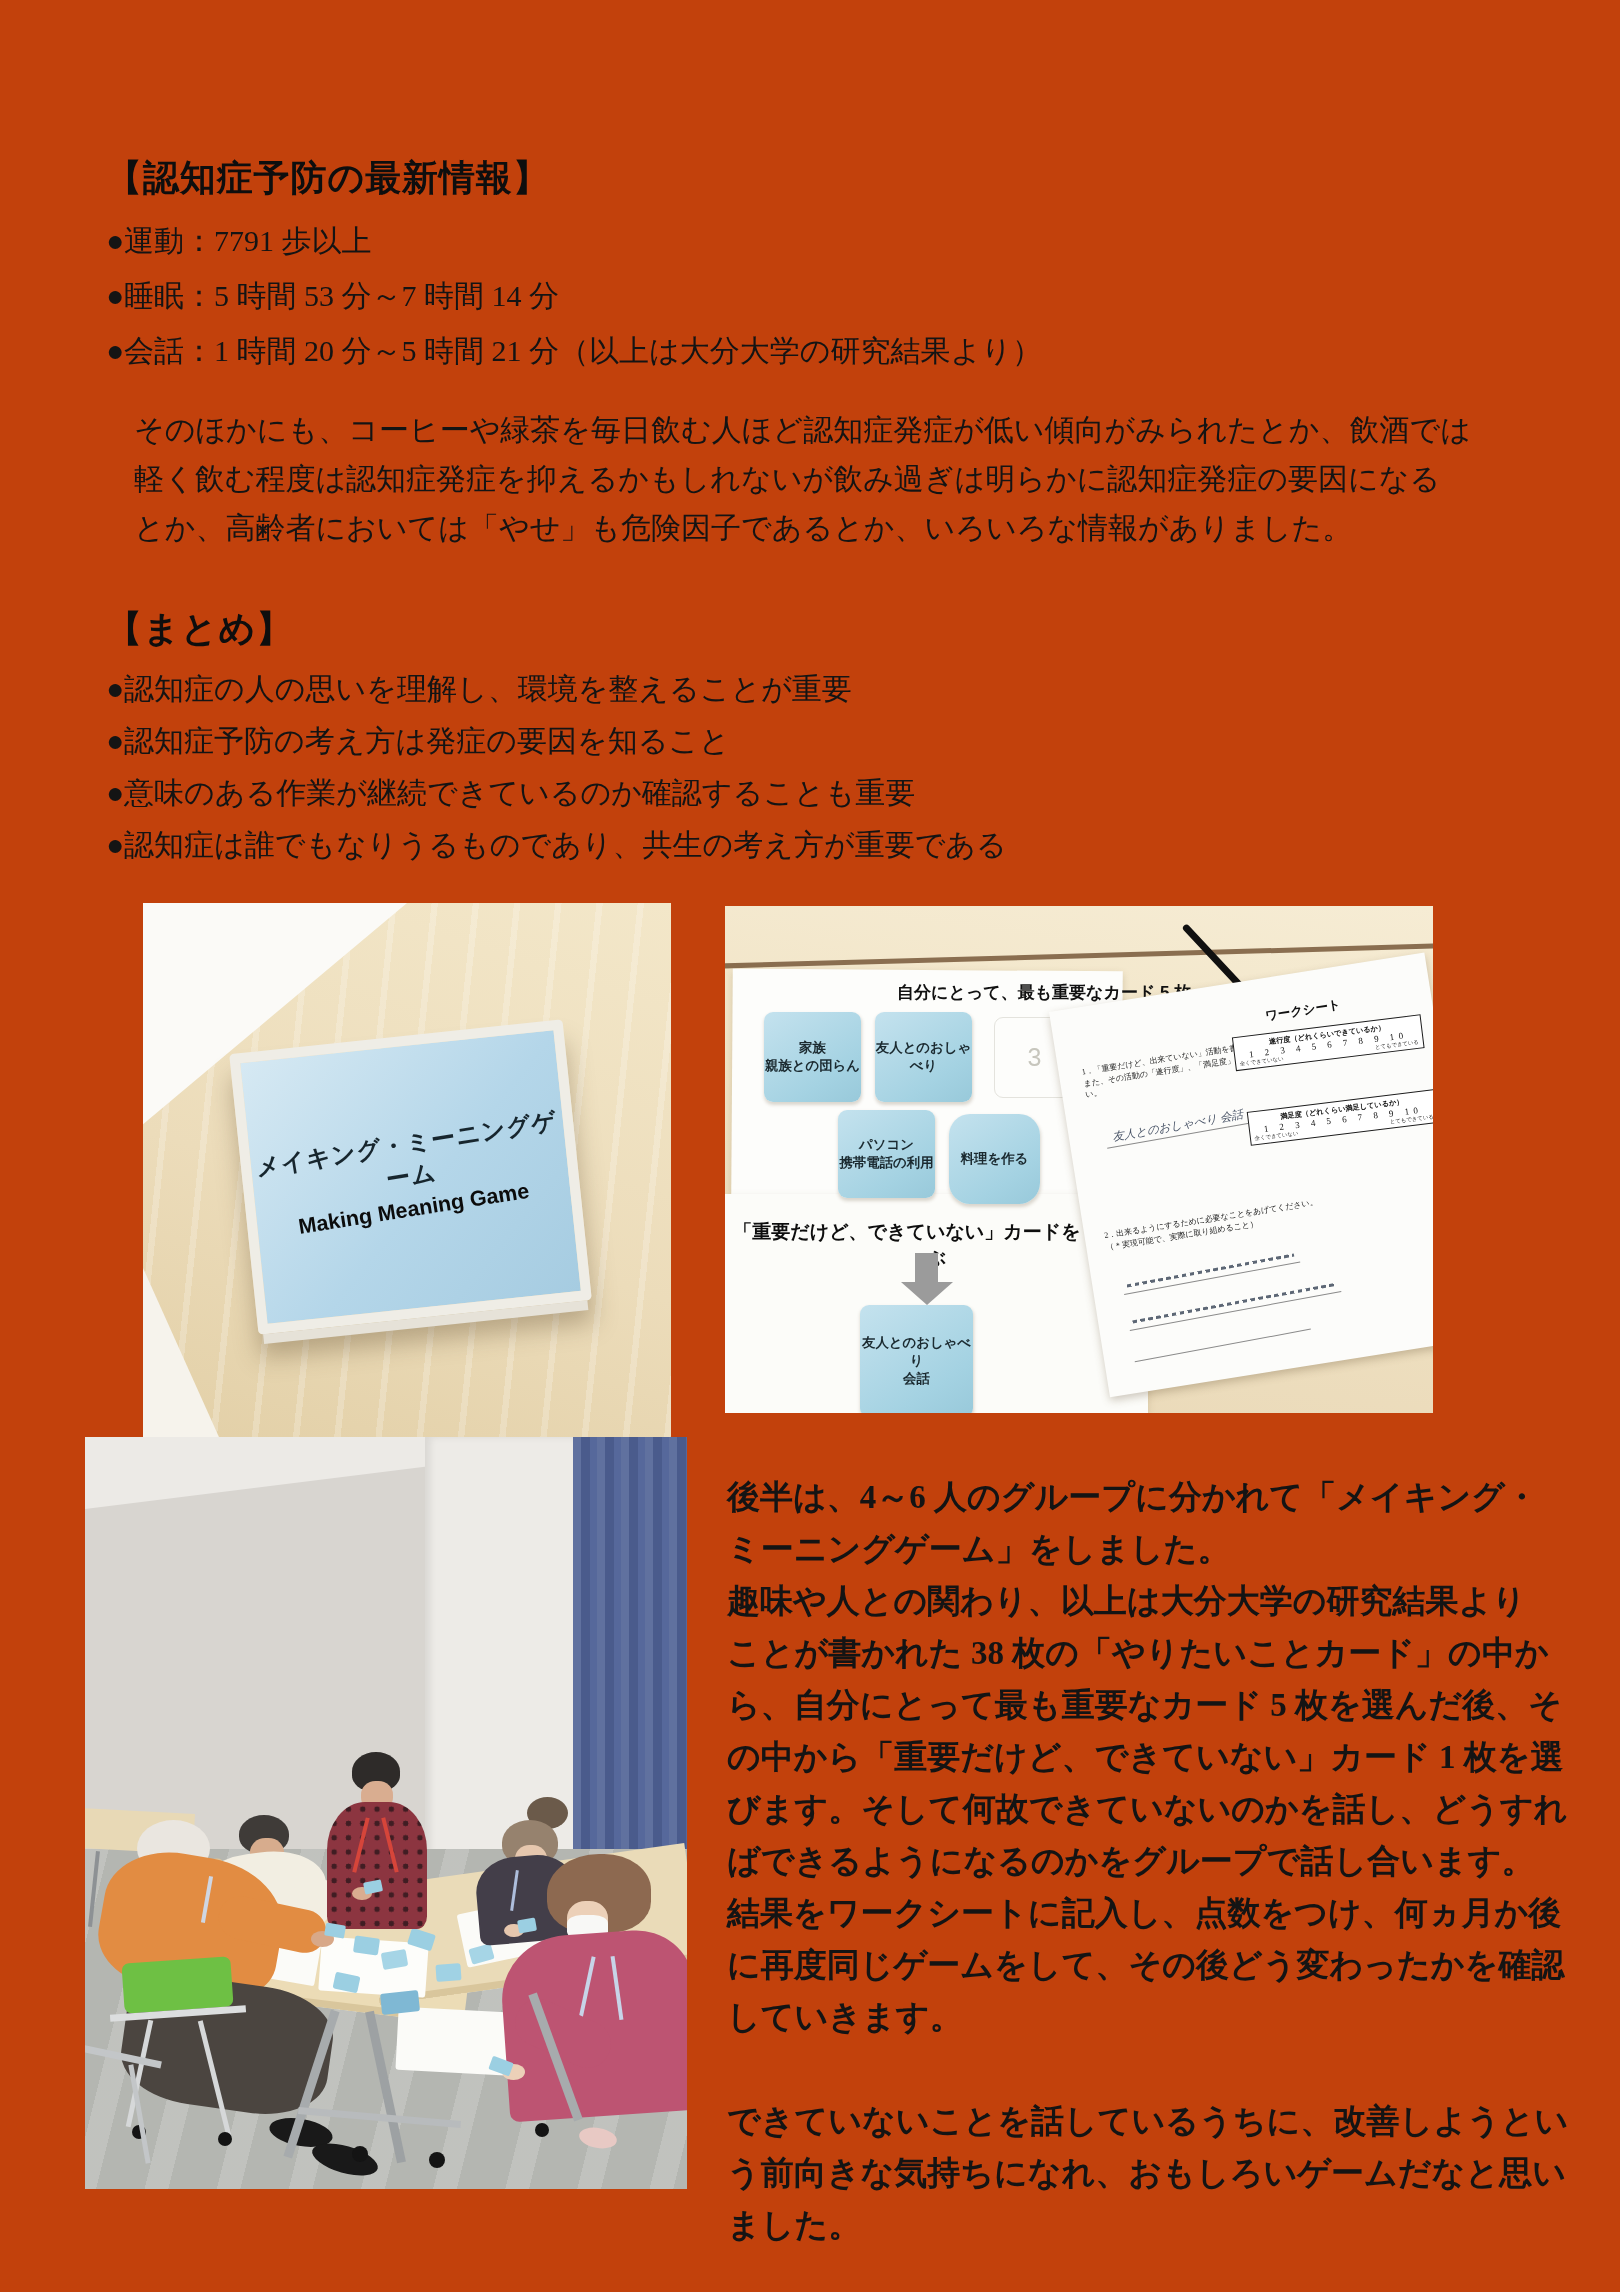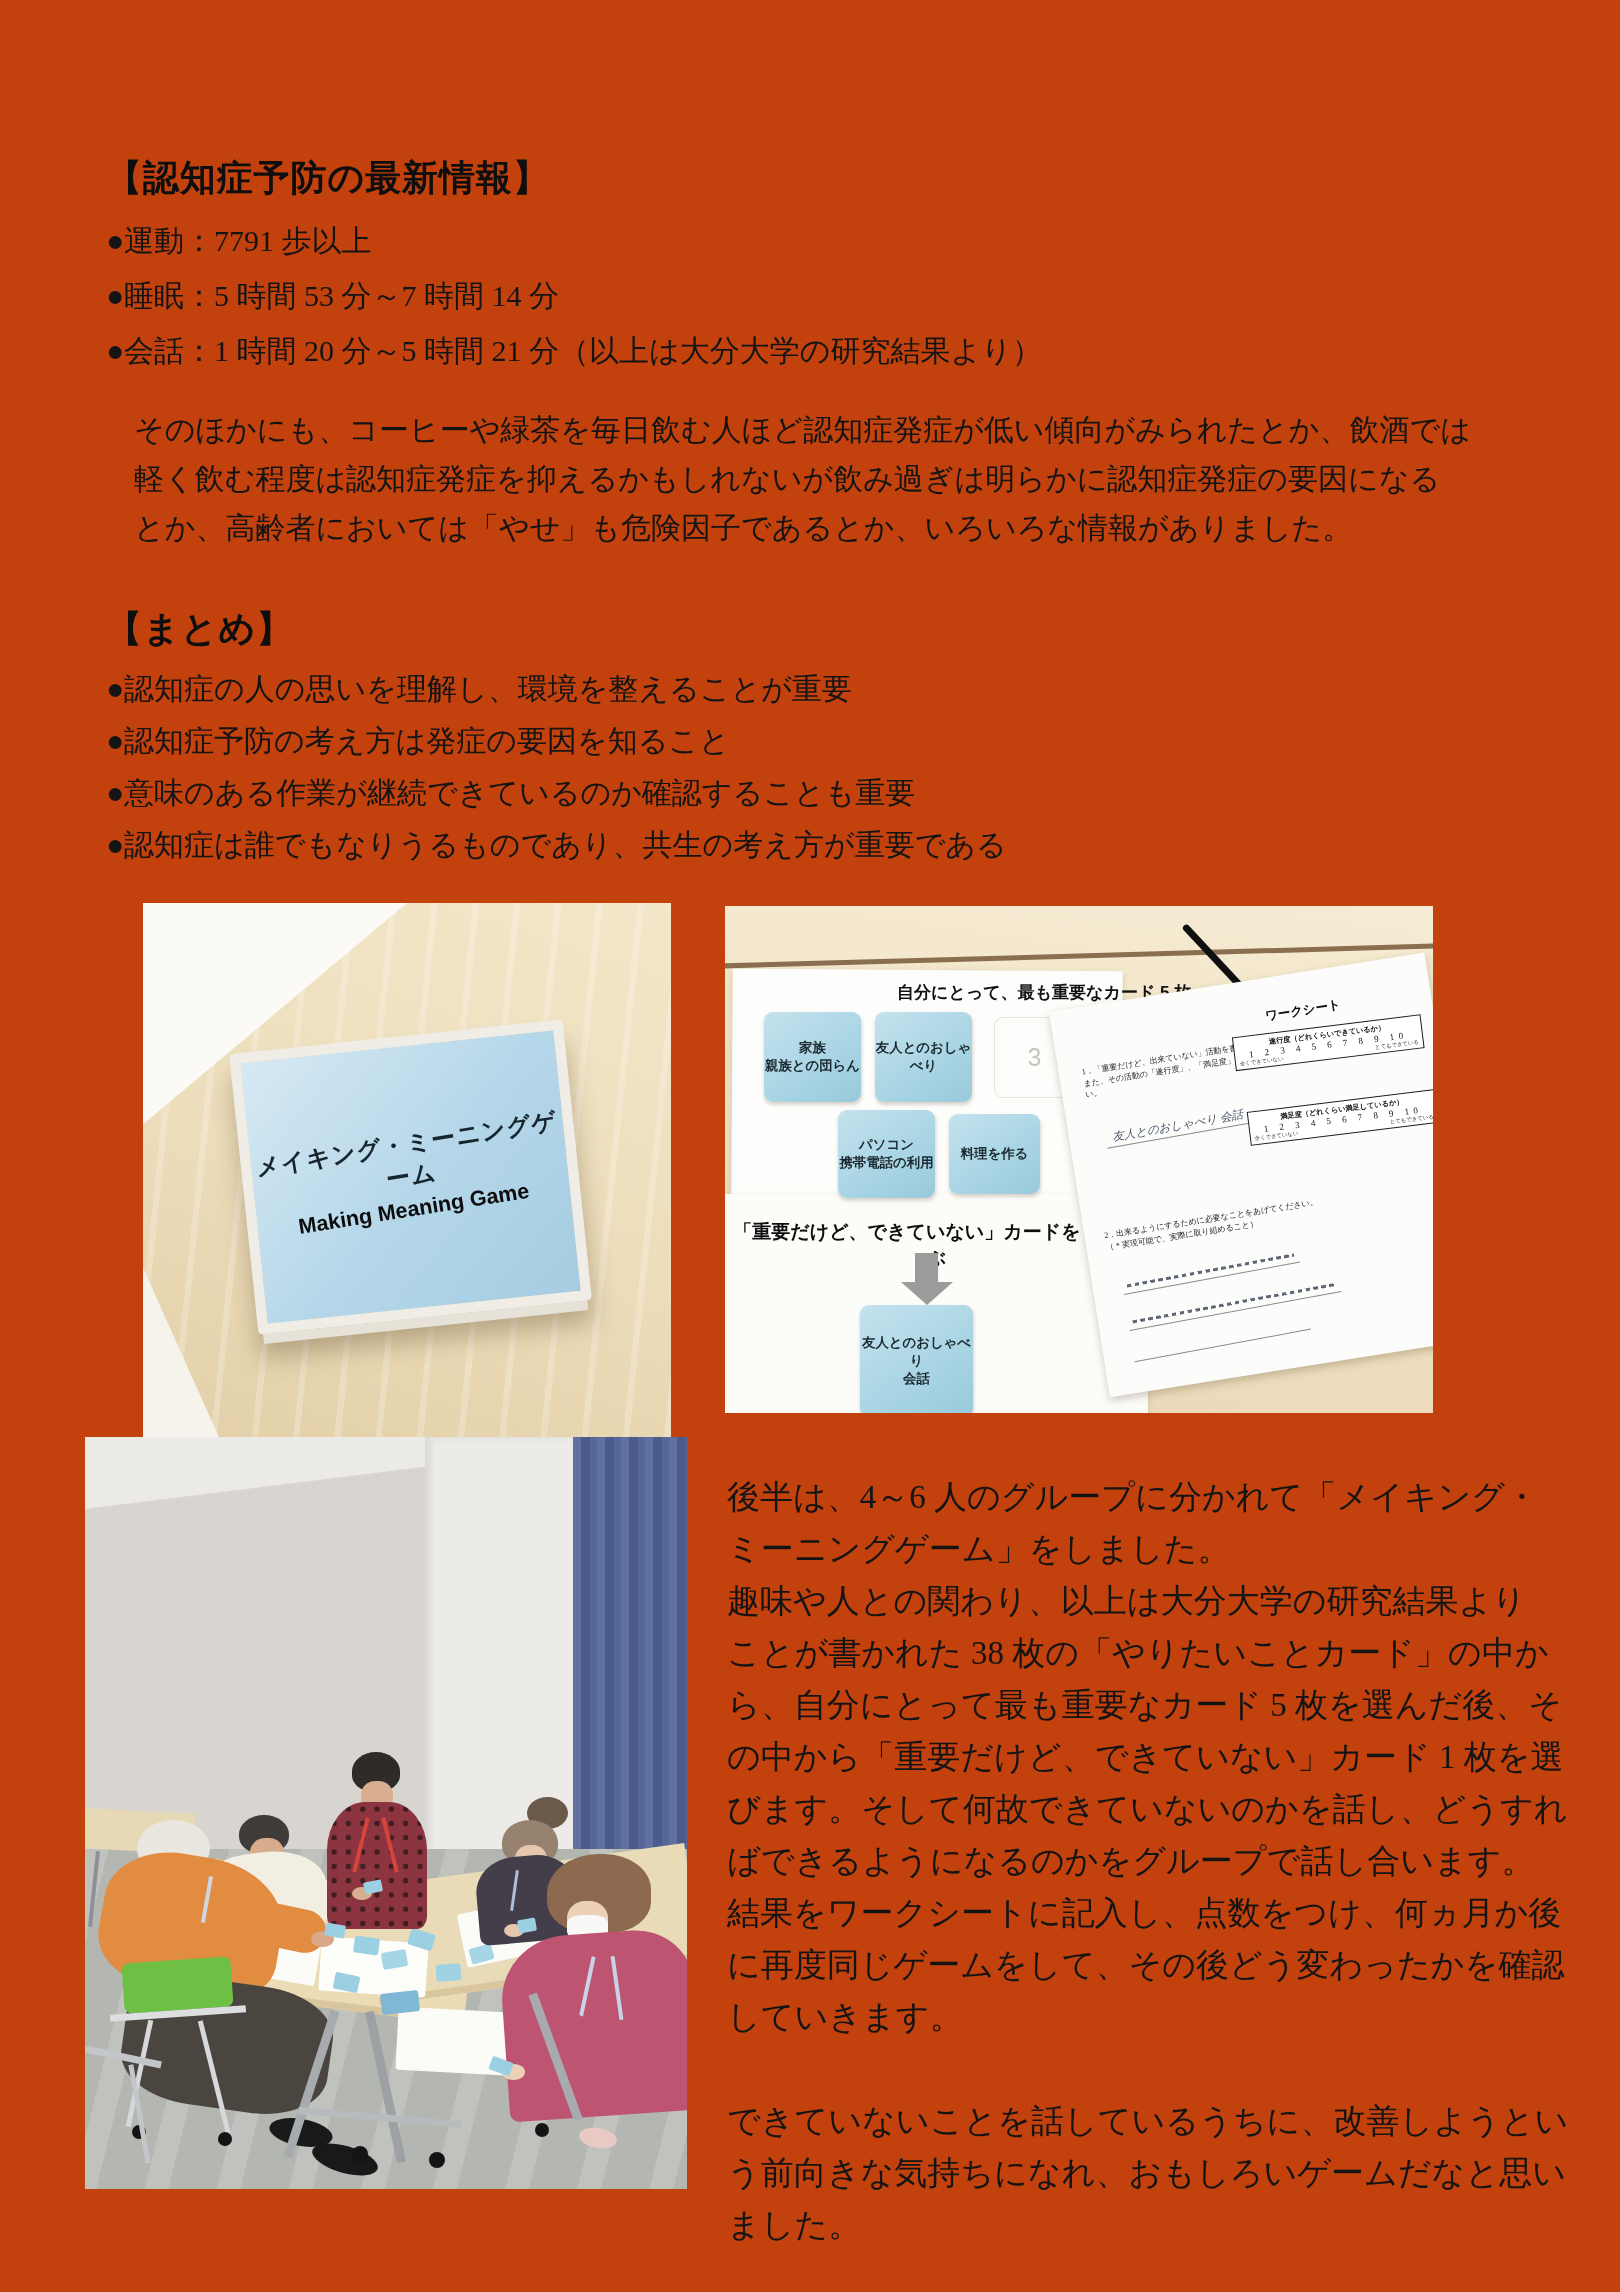--- a/index.html
+++ b/index.html
@@ -6,21 +6,21 @@
   .page{position:relative;width:1620px;height:2293px;background:#c2410c;overflow:hidden;
         font-family:"Liberation Serif","DejaVu Serif",serif;color:#141414;}
   .abs{position:absolute;}
   .h-gothic{font-family:"Liberation Sans","DejaVu Sans",sans-serif;font-weight:bold;}
   .sec-title{font-size:36px;letter-spacing:0.9px;color:#0e0e0e;}
   .bullets .line{white-space:nowrap;}
   .sec1-bullets{left:106px;top:213px;font-size:30px;line-height:55px;}
   .sec1-para{left:134px;top:405px;font-size:30px;line-height:49px;}
   .sec2-bullets{left:106px;top:663px;font-size:30px;line-height:52px;}
   .right-col{left:727px;top:1471px;width:806px;font-size:33px;line-height:52px;}
-  .right-col .line{height:52px;white-space:nowrap;}
+  .right-col .line{height:52px;white-space:nowrap;font-weight:bold;}
 
   
   .photo-box{left:143px;top:903px;width:528px;height:553px;overflow:hidden;
      background:linear-gradient(18deg,#e2cfa6 0%,#ecdcba 45%,#f3e7c9 100%);}
   .photo-box .streaks{left:0;top:0;width:100%;height:100%;
      background:repeating-linear-gradient(96deg,rgba(255,255,255,.22) 0 6.3px,rgba(0,0,0,0) 6.3px 41px);}
   .photo-box .wedge-tl{left:0;top:0;width:100%;height:100%;background:#fbfaf7;
      clip-path:polygon(0 0,50% 0,0 40%);}
   .photo-box .wedge-bl{left:0;top:0;width:100%;height:100%;background:#f6f3ec;
      clip-path:polygon(0 66%,16% 100%,0 100%);}
@@ -140,21 +140,21 @@
     <div class="bcard" style="left:150px;top:106px;width:97px;height:90px;">
       <span>友人とのおしゃべり</span>
     </div>
     <div class="abs slot-empty">
       <span>3</span>
     </div>
     <div class="bcard" style="left:113px;top:204px;width:97px;height:88px;">
       <span>パソコン</span>
       <span>携帯電話の利用</span>
     </div>
-    <div class="bcard" style="left:224px;top:208px;width:91px;height:80px;">
+    <div class="bcard" style="left:224px;top:208px;width:91px;height:90px;border-radius:21px;">
       <span>料理を作る</span>
     </div>
 
     <div class="abs h-gothic cards-caption2">「重要だけど、できていない」カードを 1 枚選ぶ</div>
     <div class="abs arrow-shaft"></div>
     <div class="abs arrow-head"></div>
 
     <div class="bcard" style="left:135px;top:399px;width:113px;height:112px;text-align:center;">
       <span>友人とのおしゃべり</span>
       <span>会話</span>

